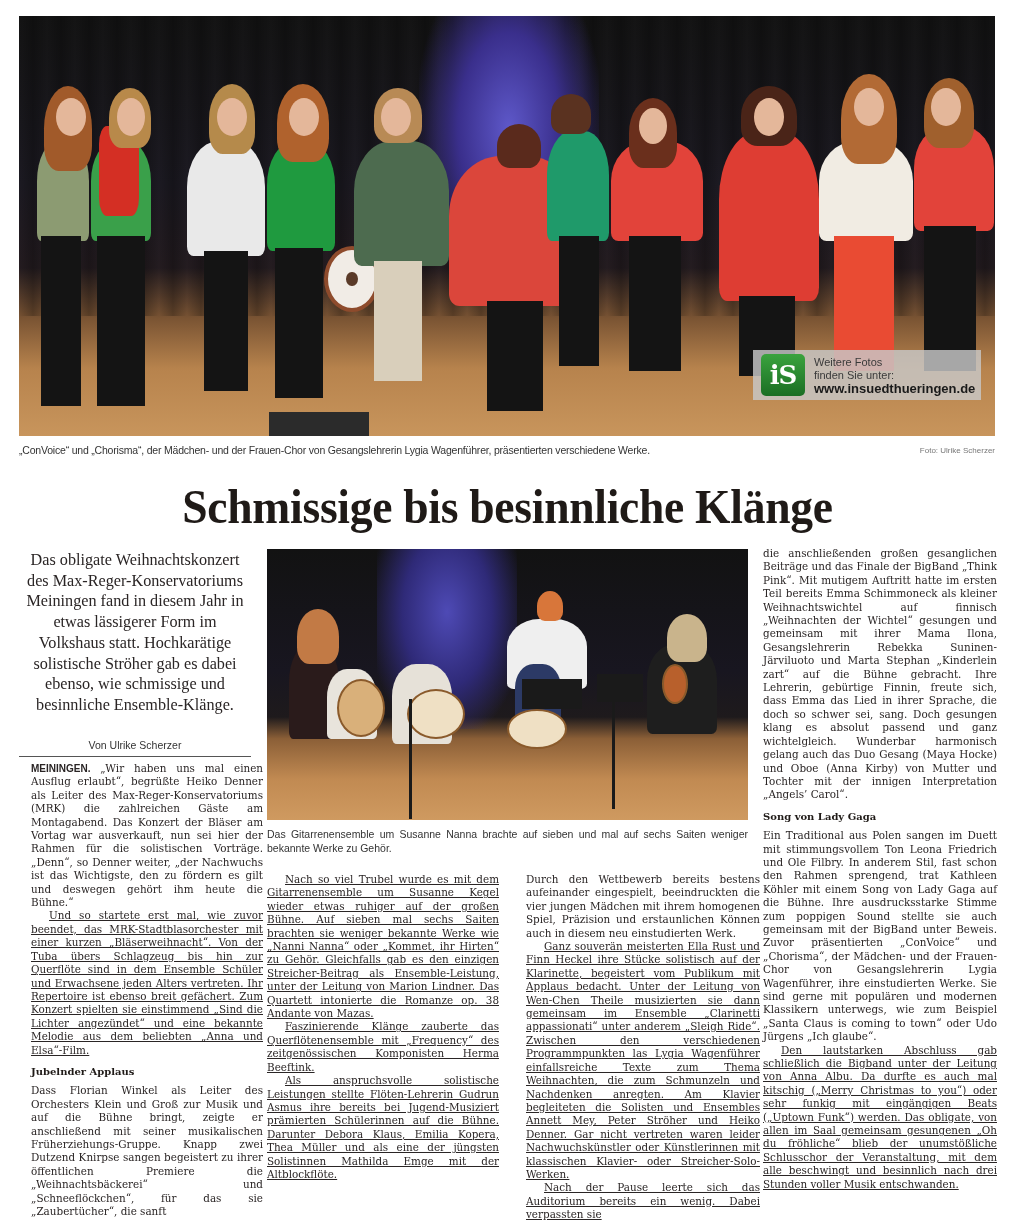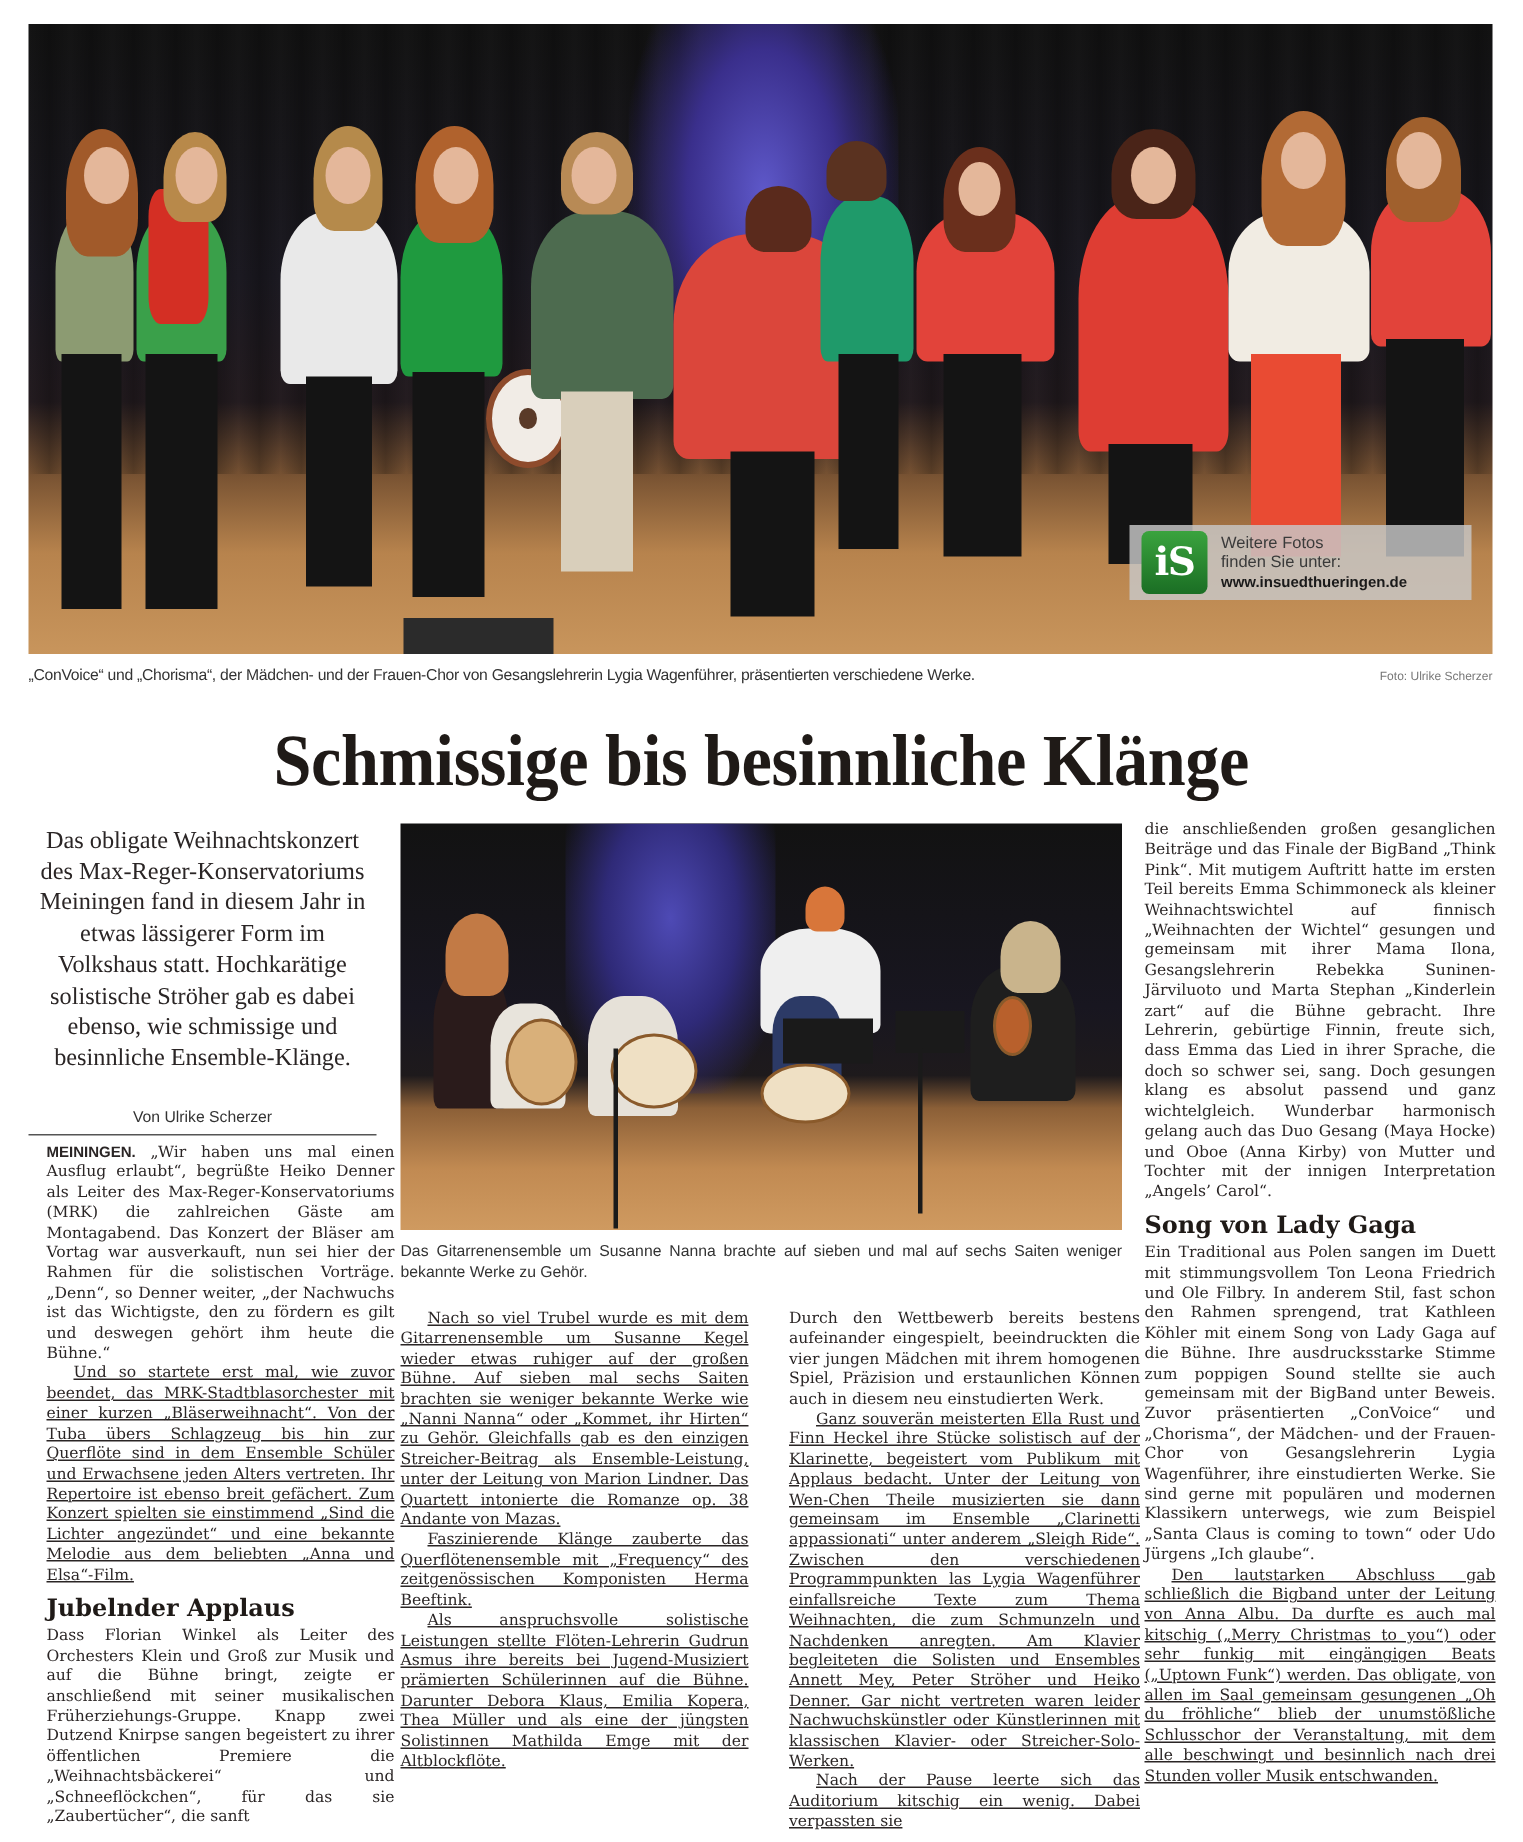--- a/index.html
+++ b/index.html
@@ -32,42 +32,42 @@
     position: absolute; left: 753px; top: 350px; width: 228px; height: 50px;
     background: rgba(200,200,200,0.82); display: flex; align-items: center; padding-left: 8px;
   }
   .badge-logo {
     width: 44px; height: 42px; border-radius: 5px;
     background: linear-gradient(180deg, #3aa33e 0%, #1b6e24 100%);
     color: #ffffff; font-family: "DejaVu Serif", serif; font-weight: bold; font-size: 26px;
     display: flex; align-items: center; justify-content: center; letter-spacing: -1px;
   }
   .badge-text { margin-left: 9px; font-family: "Liberation Sans", sans-serif; font-size: 11px; line-height: 13px; color: #3a3a3a; }
-  .badge-text .url { font-weight: bold; color: #1a1a1a; font-size: 10px; }
+  .badge-text .url { font-weight: bold; color: #1a1a1a; font-size: 13px; }
 
   .caption-top {
     position: absolute; left: 19px; top: 444px; width: 800px;
     font-family: "Liberation Sans", sans-serif; font-size: 10.5px; color: #333; letter-spacing: -0.2px;
   }
   .credit {
     position: absolute; right: 20px; top: 446px;
     font-family: "Liberation Sans", sans-serif; font-size: 8px; color: #777;
   }
 
   .headline {
     position: absolute; left: 0; width: 1015px; top: 478px; text-align: center;
     font-family: "Liberation Serif", "DejaVu Serif", serif; font-size: 49px; color: #1f1a17; letter-spacing: -0.3px;
     transform: scaleX(0.93); transform-origin: center;
   }
 
   
   .col { position: absolute; font-size: 10.4px; line-height: 13.4px; text-align: justify; hyphens: manual; color: #2a2525; }
   .col p { text-indent: 0; margin: 0; }
   .col p.ind { text-indent: 18px; text-decoration: underline; }
-  .col h3 { font-family: "DejaVu Serif", serif; font-weight: bold; font-size: 16px; margin: 8px 0 6px 0; color: #1f1a17; }
+  .col h3 { font-family: "DejaVu Serif", serif; font-weight: bold; font-size: 10px; margin: 8px 0 6px 0; color: #1f1a17; }
   .dateline { font-family: "Liberation Sans", sans-serif; font-weight: bold; font-size: 10px; }
 
   .col1 { left: 19px; top: 762px; width: 232px; margin-left: 12px; }
   .col2 { left: 267px; top: 873px; width: 232px; }
   .col3 { left: 526px; top: 873px; width: 234px; }
   .col4 { left: 763px; top: 547px; width: 234px; }
 
   .lead {
     position: absolute; left: 19px; top: 550px; width: 232px; text-align: center;
     font-family: "Liberation Serif", serif; font-size: 16.2px; line-height: 20.7px; color: #2a2525;
@@ -210,21 +210,21 @@
 
 <div class="col col2">
   <p class="ind">Nach so viel Trubel wurde es mit dem Gitarrenensemble um Susanne Kegel wieder etwas ruhiger auf der großen Bühne. Auf sieben mal sechs Saiten brachten sie weniger bekannte Werke wie „Nanni Nanna“ oder „Kommet, ihr Hirten“ zu Gehör. Gleichfalls gab es den einzigen Streicher-Beitrag als Ensemble-Leistung, unter der Leitung von Marion Lindner. Das Quartett intonierte die Romanze op. 38 Andante von Mazas.</p>
   <p class="ind">Faszinierende Klänge zauberte das Querflötenensemble mit „Frequency“ des zeitgenössischen Komponisten Herma Beeftink.</p>
   <p class="ind">Als anspruchsvolle solistische Leistungen stellte Flöten-Lehrerin Gudrun Asmus ihre bereits bei Jugend-Musiziert prämierten Schülerinnen auf die Bühne. Darunter Debora Klaus, Emilia Kopera, Thea Müller und als eine der jüngsten Solistinnen Mathilda Emge mit der Altblockflöte.</p>
 </div>
 
 <div class="col col3">
   <p>Durch den Wettbewerb bereits bestens aufeinander eingespielt, beeindruckten die vier jungen Mädchen mit ihrem homogenen Spiel, Präzision und erstaunlichen Können auch in diesem neu einstudierten Werk.</p>
   <p class="ind">Ganz souverän meisterten Ella Rust und Finn Heckel ihre Stücke solistisch auf der Klarinette, begeistert vom Publikum mit Applaus bedacht. Unter der Leitung von Wen-Chen Theile musizierten sie dann gemeinsam im Ensemble „Clarinetti appassionati“ unter anderem „Sleigh Ride“. Zwischen den verschiedenen Programmpunkten las Lygia Wagenführer einfallsreiche Texte zum Thema Weihnachten, die zum Schmunzeln und Nachdenken anregten. Am Klavier begleiteten die Solisten und Ensembles Annett Mey, Peter Ströher und Heiko Denner. Gar nicht vertreten waren leider Nachwuchskünstler oder Künstlerinnen mit klassischen Klavier- oder Streicher-Solo-Werken.</p>
-  <p class="ind">Nach der Pause leerte sich das Auditorium kitschig ein wenig. Dabei verpassten sie</p>
+  <p class="ind">Nach der Pause leerte sich das Auditorium bereits ein wenig. Dabei verpassten sie</p>
 </div>
 
 <div class="col col4">
   <p>die anschließenden großen gesanglichen Beiträge und das Finale der BigBand „Think Pink“. Mit mutigem Auftritt hatte im ersten Teil bereits Emma Schimmoneck als kleiner Weihnachtswichtel auf finnisch „Weihnachten der Wichtel“ gesungen und gemeinsam mit ihrer Mama Ilona, Gesangslehrerin Rebekka Suninen-Järviluoto und Marta Stephan „Kinderlein zart“ auf die Bühne gebracht. Ihre Lehrerin, gebürtige Finnin, freute sich, dass Emma das Lied in ihrer Sprache, die doch so schwer sei, sang. Doch gesungen klang es absolut passend und ganz wichtelgleich. Wunderbar harmonisch gelang auch das Duo Gesang (Maya Hocke) und Oboe (Anna Kirby) von Mutter und Tochter mit der innigen Interpretation „Angels’ Carol“.</p>
   <h3>Song von Lady Gaga</h3>
   <p>Ein Traditional aus Polen sangen im Duett mit stimmungsvollem Ton Leona Friedrich und Ole Filbry. In anderem Stil, fast schon den Rahmen sprengend, trat Kathleen Köhler mit einem Song von Lady Gaga auf die Bühne. Ihre ausdrucksstarke Stimme zum poppigen Sound stellte sie auch gemeinsam mit der BigBand unter Beweis. Zuvor präsentierten „ConVoice“ und „Chorisma“, der Mädchen- und der Frauen-Chor von Gesangslehrerin Lygia Wagenführer, ihre einstudierten Werke. Sie sind gerne mit populären und modernen Klassikern unterwegs, wie zum Beispiel „Santa Claus is coming to town“ oder Udo Jürgens „Ich glaube“.</p>
   <p class="ind">Den lautstarken Abschluss gab schließlich die Bigband unter der Leitung von Anna Albu. Da durfte es auch mal kitschig („Merry Christmas to you“) oder sehr funkig mit eingängigen Beats („Uptown Funk“) werden. Das obligate, von allen im Saal gemeinsam gesungenen „Oh du fröhliche“ blieb der unumstößliche Schlusschor der Veranstaltung, mit dem alle beschwingt und besinnlich nach drei Stunden voller Musik entschwanden.</p>
 </div>
 
 </body></html>

